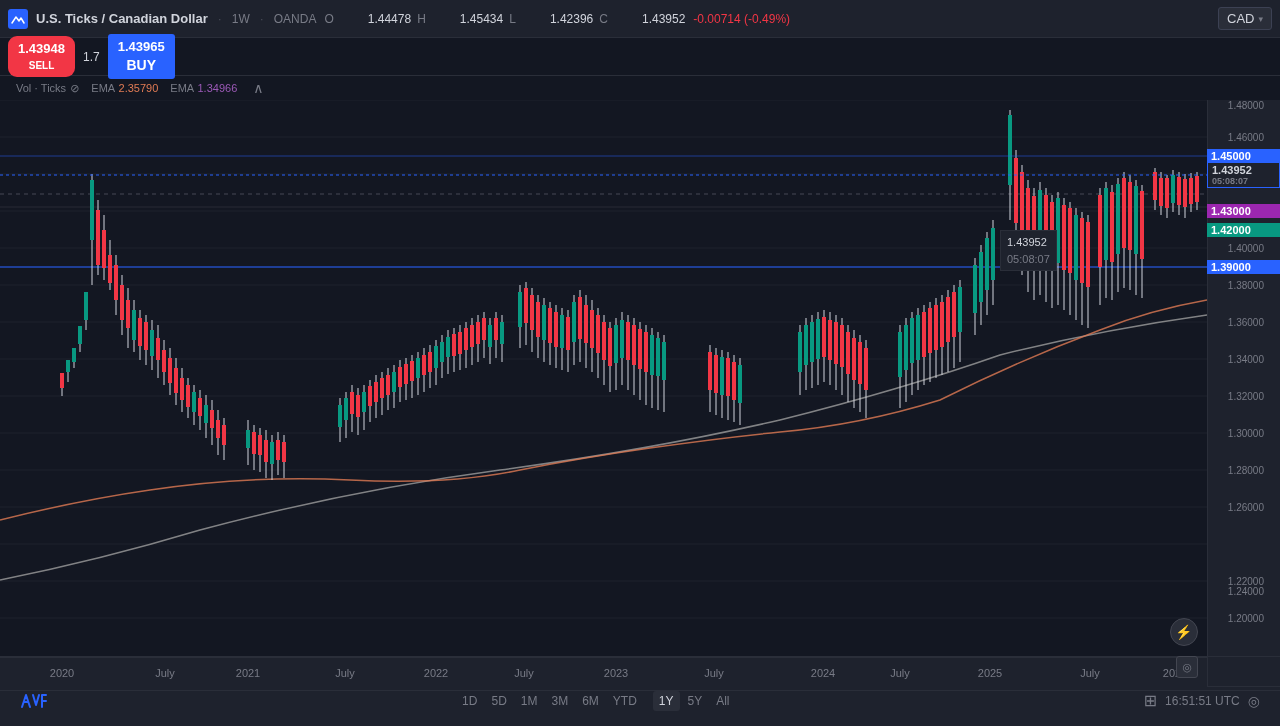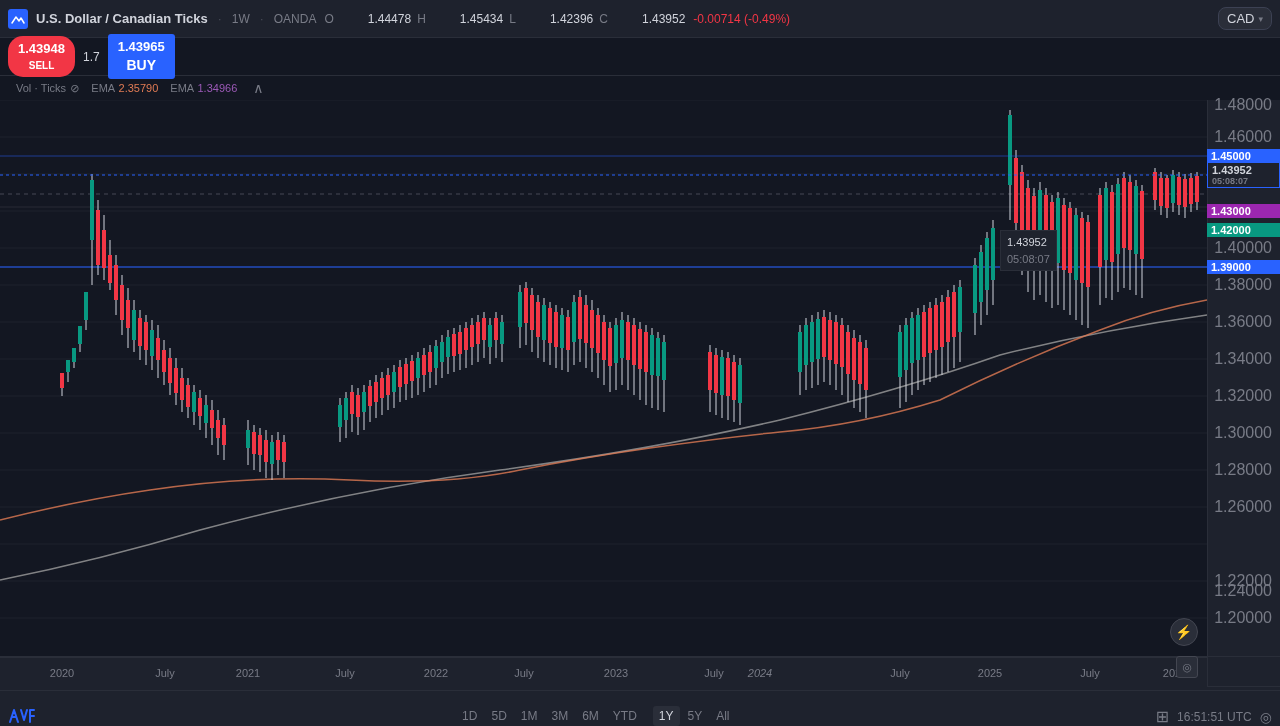--- a/index.html
+++ b/index.html
@@ -49,21 +49,21 @@
     #change-info {
       color: #f23645;
       font-size: 12px;
     }
     #spacer { flex: 1; }
     #cad-dropdown {
       display: flex;
       align-items: center;
       background: #2a2e39;
       border: 1px solid #3c4153;
-      border-radius: 8px;
+      border-radius: 3px;
       padding: 3px 8px;
       cursor: pointer;
       gap: 4px;
       color: #d1d4dc;
       font-size: 13px;
     }
     #cad-dropdown .chevron { font-size: 9px; color: #787b86; }
 
     
     #trade-bar {
@@ -72,21 +72,21 @@
       height: 38px;
       padding: 0 8px;
       gap: 8px;
       background: #131722;
       border-bottom: 1px solid #2a2e39;
     }
     #sell-btn {
       background: #f23645;
       color: #fff;
       border: none;
-      border-radius: 15px;
+      border-radius: 9px;
       padding: 4px 10px;
       cursor: pointer;
       font-size: 12px;
       font-weight: 700;
       line-height: 1.4;
       text-align: center;
     }
     #sell-btn .price { display: block; font-size: 13px; }
     #sell-btn .label { display: block; font-size: 10px; }
     #spread-val {
@@ -139,22 +139,22 @@
       top: 0;
       width: 73px;
       height: 556px;
       background: #1e222d;
       border-left: 1px solid #2a2e39;
     }
 
     
     .price-label {
       position: absolute;
-      right: 8px;
-      font-size: 16px;
+      right: 16px;
+      font-size: 10px;
       color: #787b86;
       transform: translateY(-50%);
     }
 
     
     .price-badge {
       position: absolute;
       right: 0;
       font-size: 11px;
       font-weight: 600;
@@ -182,23 +182,23 @@
     
     #bottom-bar {
       position: absolute;
       bottom: 0;
       left: 0;
       right: 0;
       height: 36px;
       background: #1e222d;
       border-top: 1px solid #2a2e39;
       display: flex;
-      align-items: flex-end;
+      align-items: flex-start;
       justify-content: space-between;
-      padding: 0 8px;
+      padding: 0 20px;
     }
     #timeframes {
       display: flex;
       gap: 2px;
     }
     .tf-btn {
       color: #787b86;
       background: transparent;
       border: none;
       padding: 3px 6px;
@@ -297,21 +297,21 @@
     
   </style>
 </head>
 <body>
 
 <div id="top-bar">
   <svg id="logo-icon" viewBox="0 0 20 20" fill="none">
     <rect width="20" height="20" rx="3" fill="#2962FF"></rect>
     <path d="M4 14l4-6 3 4 2-3 3 5" stroke="#fff" stroke-width="1.5" fill="none" stroke-linecap="round" stroke-linejoin="round"></path>
   </svg>
-  <span id="symbol-title">U.S. Dollar / Canadian Ticks</span>
+  <span id="symbol-title">U.S. Ticks / Canadian Dollar</span>
   <span class="sep">·</span>
   <span id="timeframe-badge">1W</span>
   <span class="sep">·</span>
   <span id="broker-badge">OANDA</span>
   <div id="ohlc-info">
     <span class="ohlc-label">O</span>
     <span class="ohlc-val">1.44478</span>
     <span class="ohlc-label">H</span>
     <span class="ohlc-val">1.45434</span>
     <span class="ohlc-label">L</span>
@@ -804,21 +804,21 @@
   <div id="time-axis">
 
     <span class="time-label" style="left:62px; font-size:11px; color:#787b86;">2020</span>
     <span class="time-label" style="left:165px; font-size:11px; color:#787b86;">July</span>
     <span class="time-label" style="left:248px; font-size:11px; color:#787b86;">2021</span>
     <span class="time-label" style="left:345px; font-size:11px; color:#787b86;">July</span>
     <span class="time-label" style="left:436px; font-size:11px; color:#787b86;">2022</span>
     <span class="time-label" style="left:524px; font-size:11px; color:#787b86;">July</span>
     <span class="time-label" style="left:616px; font-size:11px; color:#787b86;">2023</span>
     <span class="time-label" style="left:714px; font-size:11px; color:#787b86;">July</span>
-    <span class="time-label" style="left:760px; font-size:11px; color:#787b86;font-style:italic;">2024</span>
+    <span class="time-label" style="left:823px; font-size:11px; color:#787b86;">2024</span>
     <span class="time-label" style="left:900px; font-size:11px; color:#787b86;">July</span>
     <span class="time-label" style="left:990px; font-size:11px; color:#787b86;">2025</span>
     <span class="time-label" style="left:1090px; font-size:11px; color:#787b86;">July</span>
     <span class="time-label" style="left:1175px; font-size:11px; color:#787b86;">2026</span>
   </div>
   <div style="width:73px; background:#1e222d; border-left:1px solid #2a2e39; flex-shrink:0;"></div>
 </div>
 
 <div id="scrollbar-area" style="width:100%; height:8px; background:#1e222d; border-top:1px solid #2a2e39;"></div>
 

